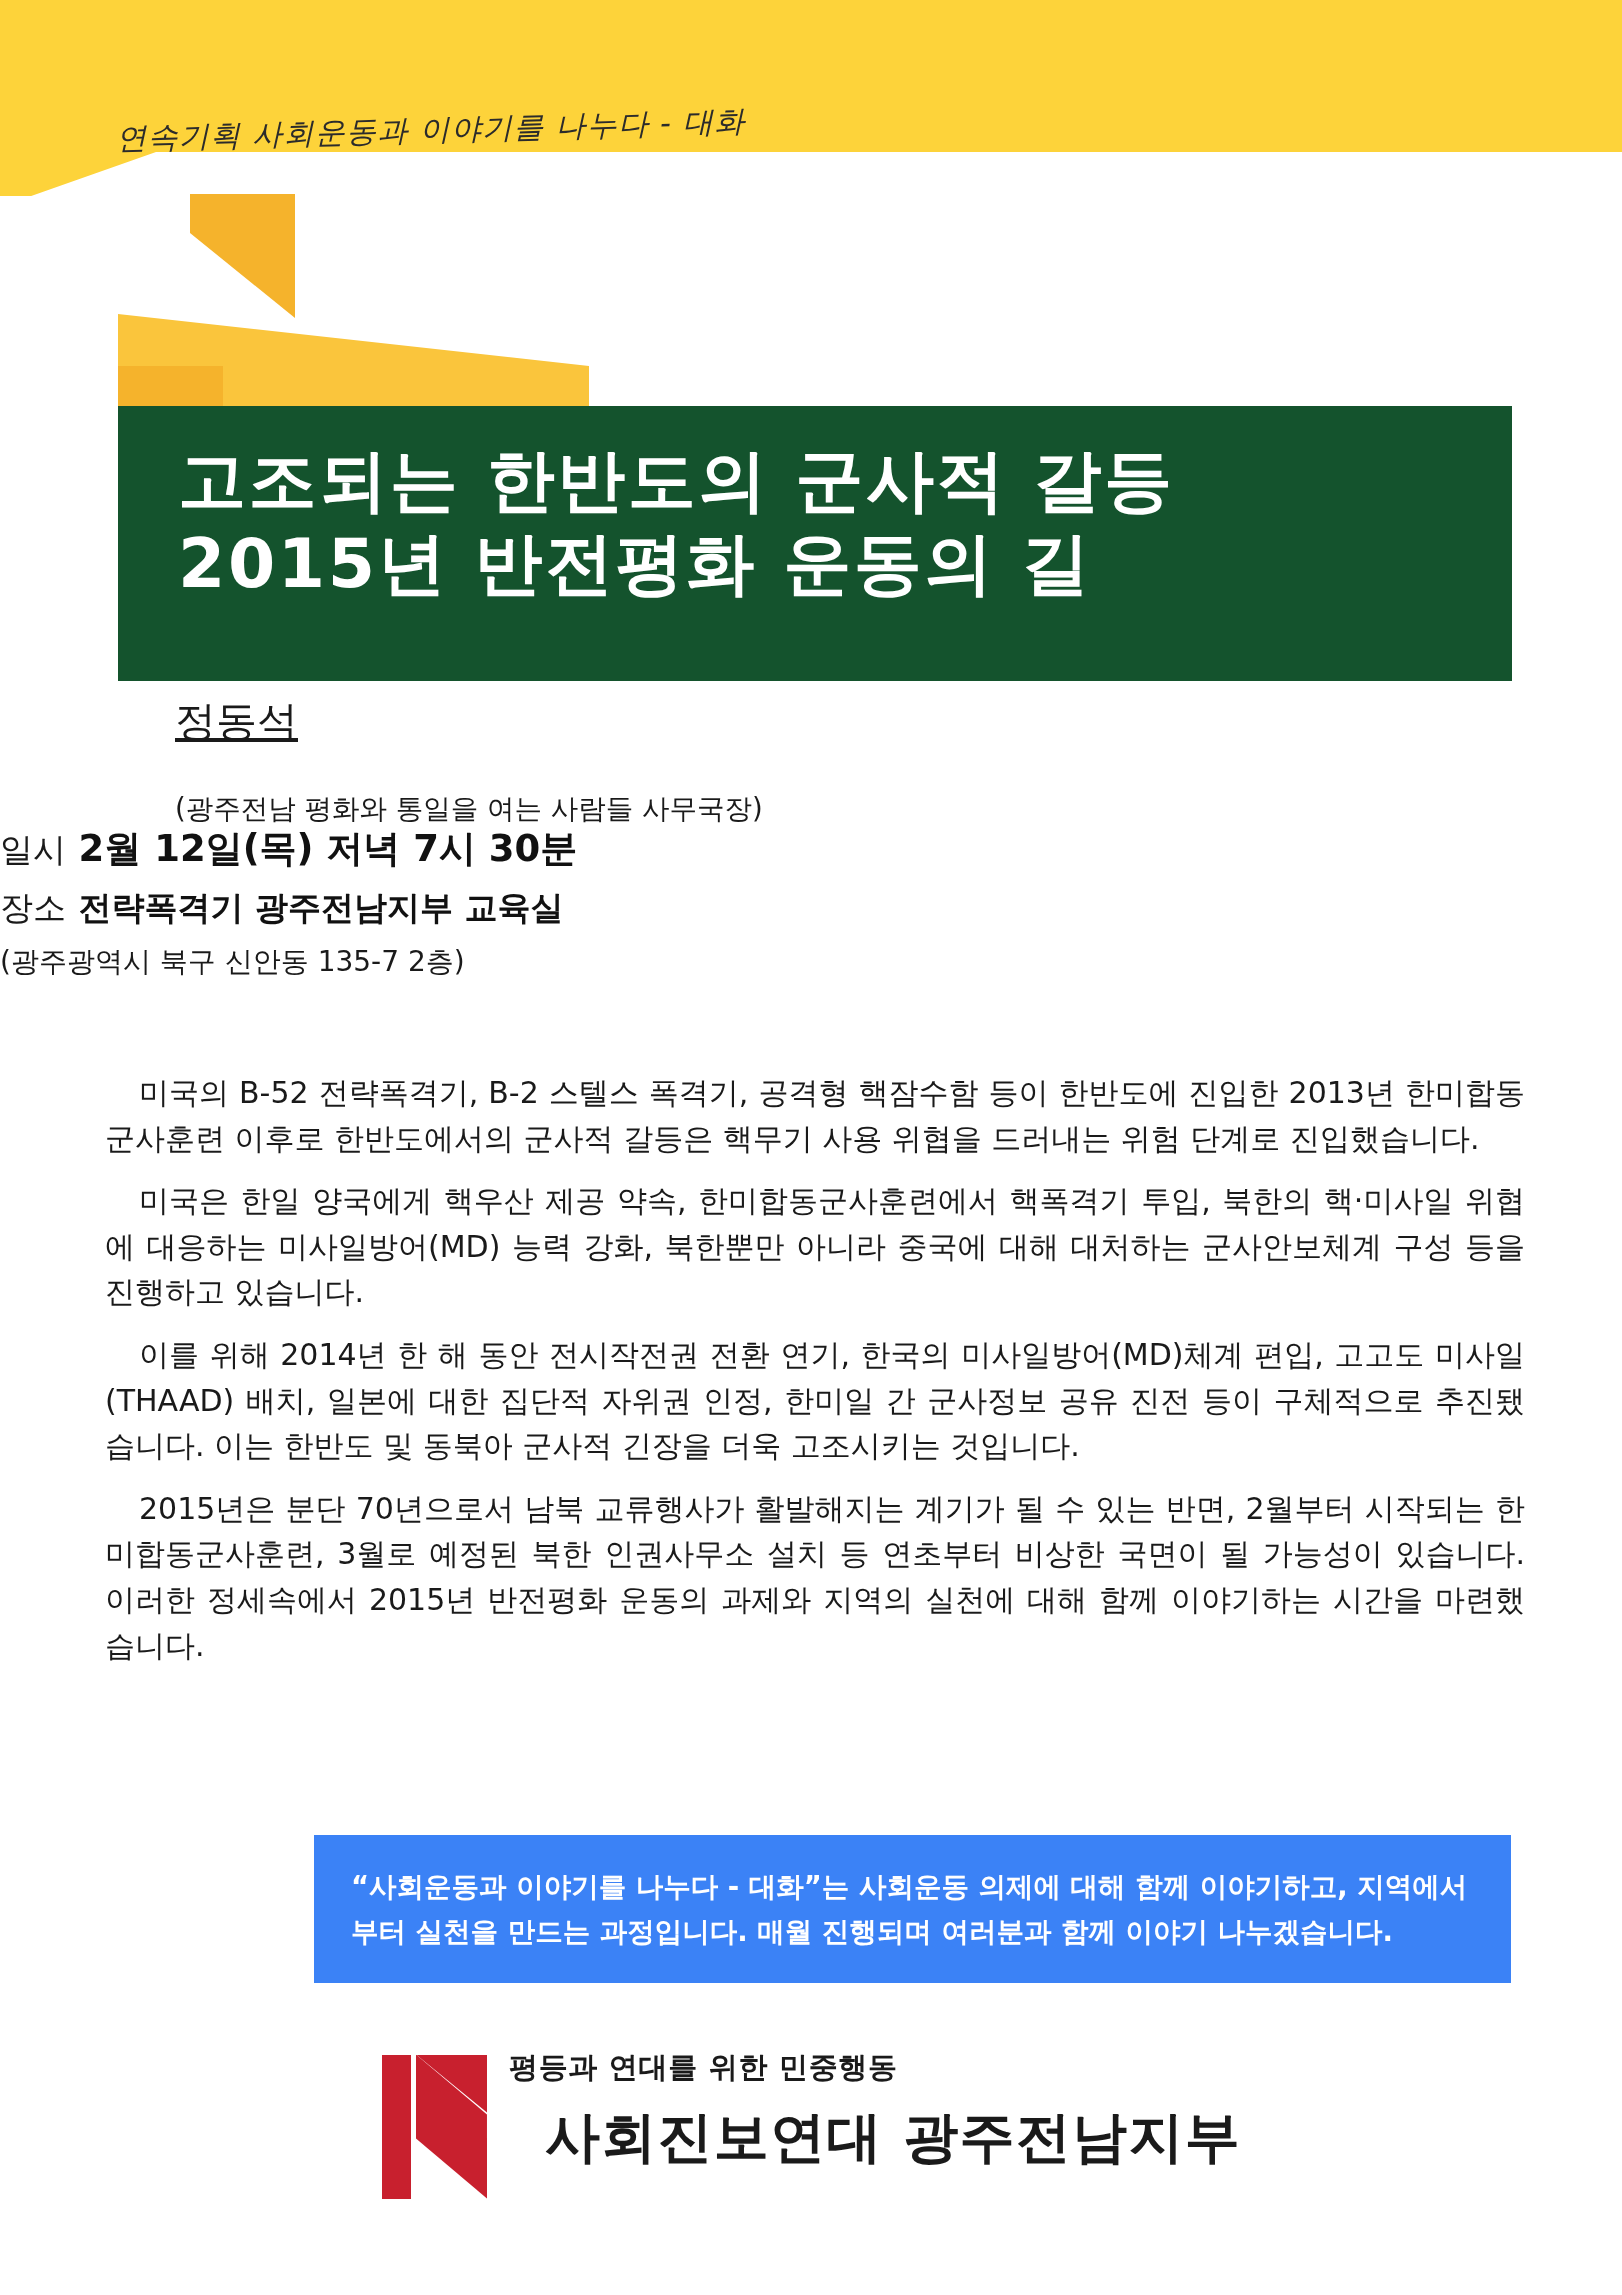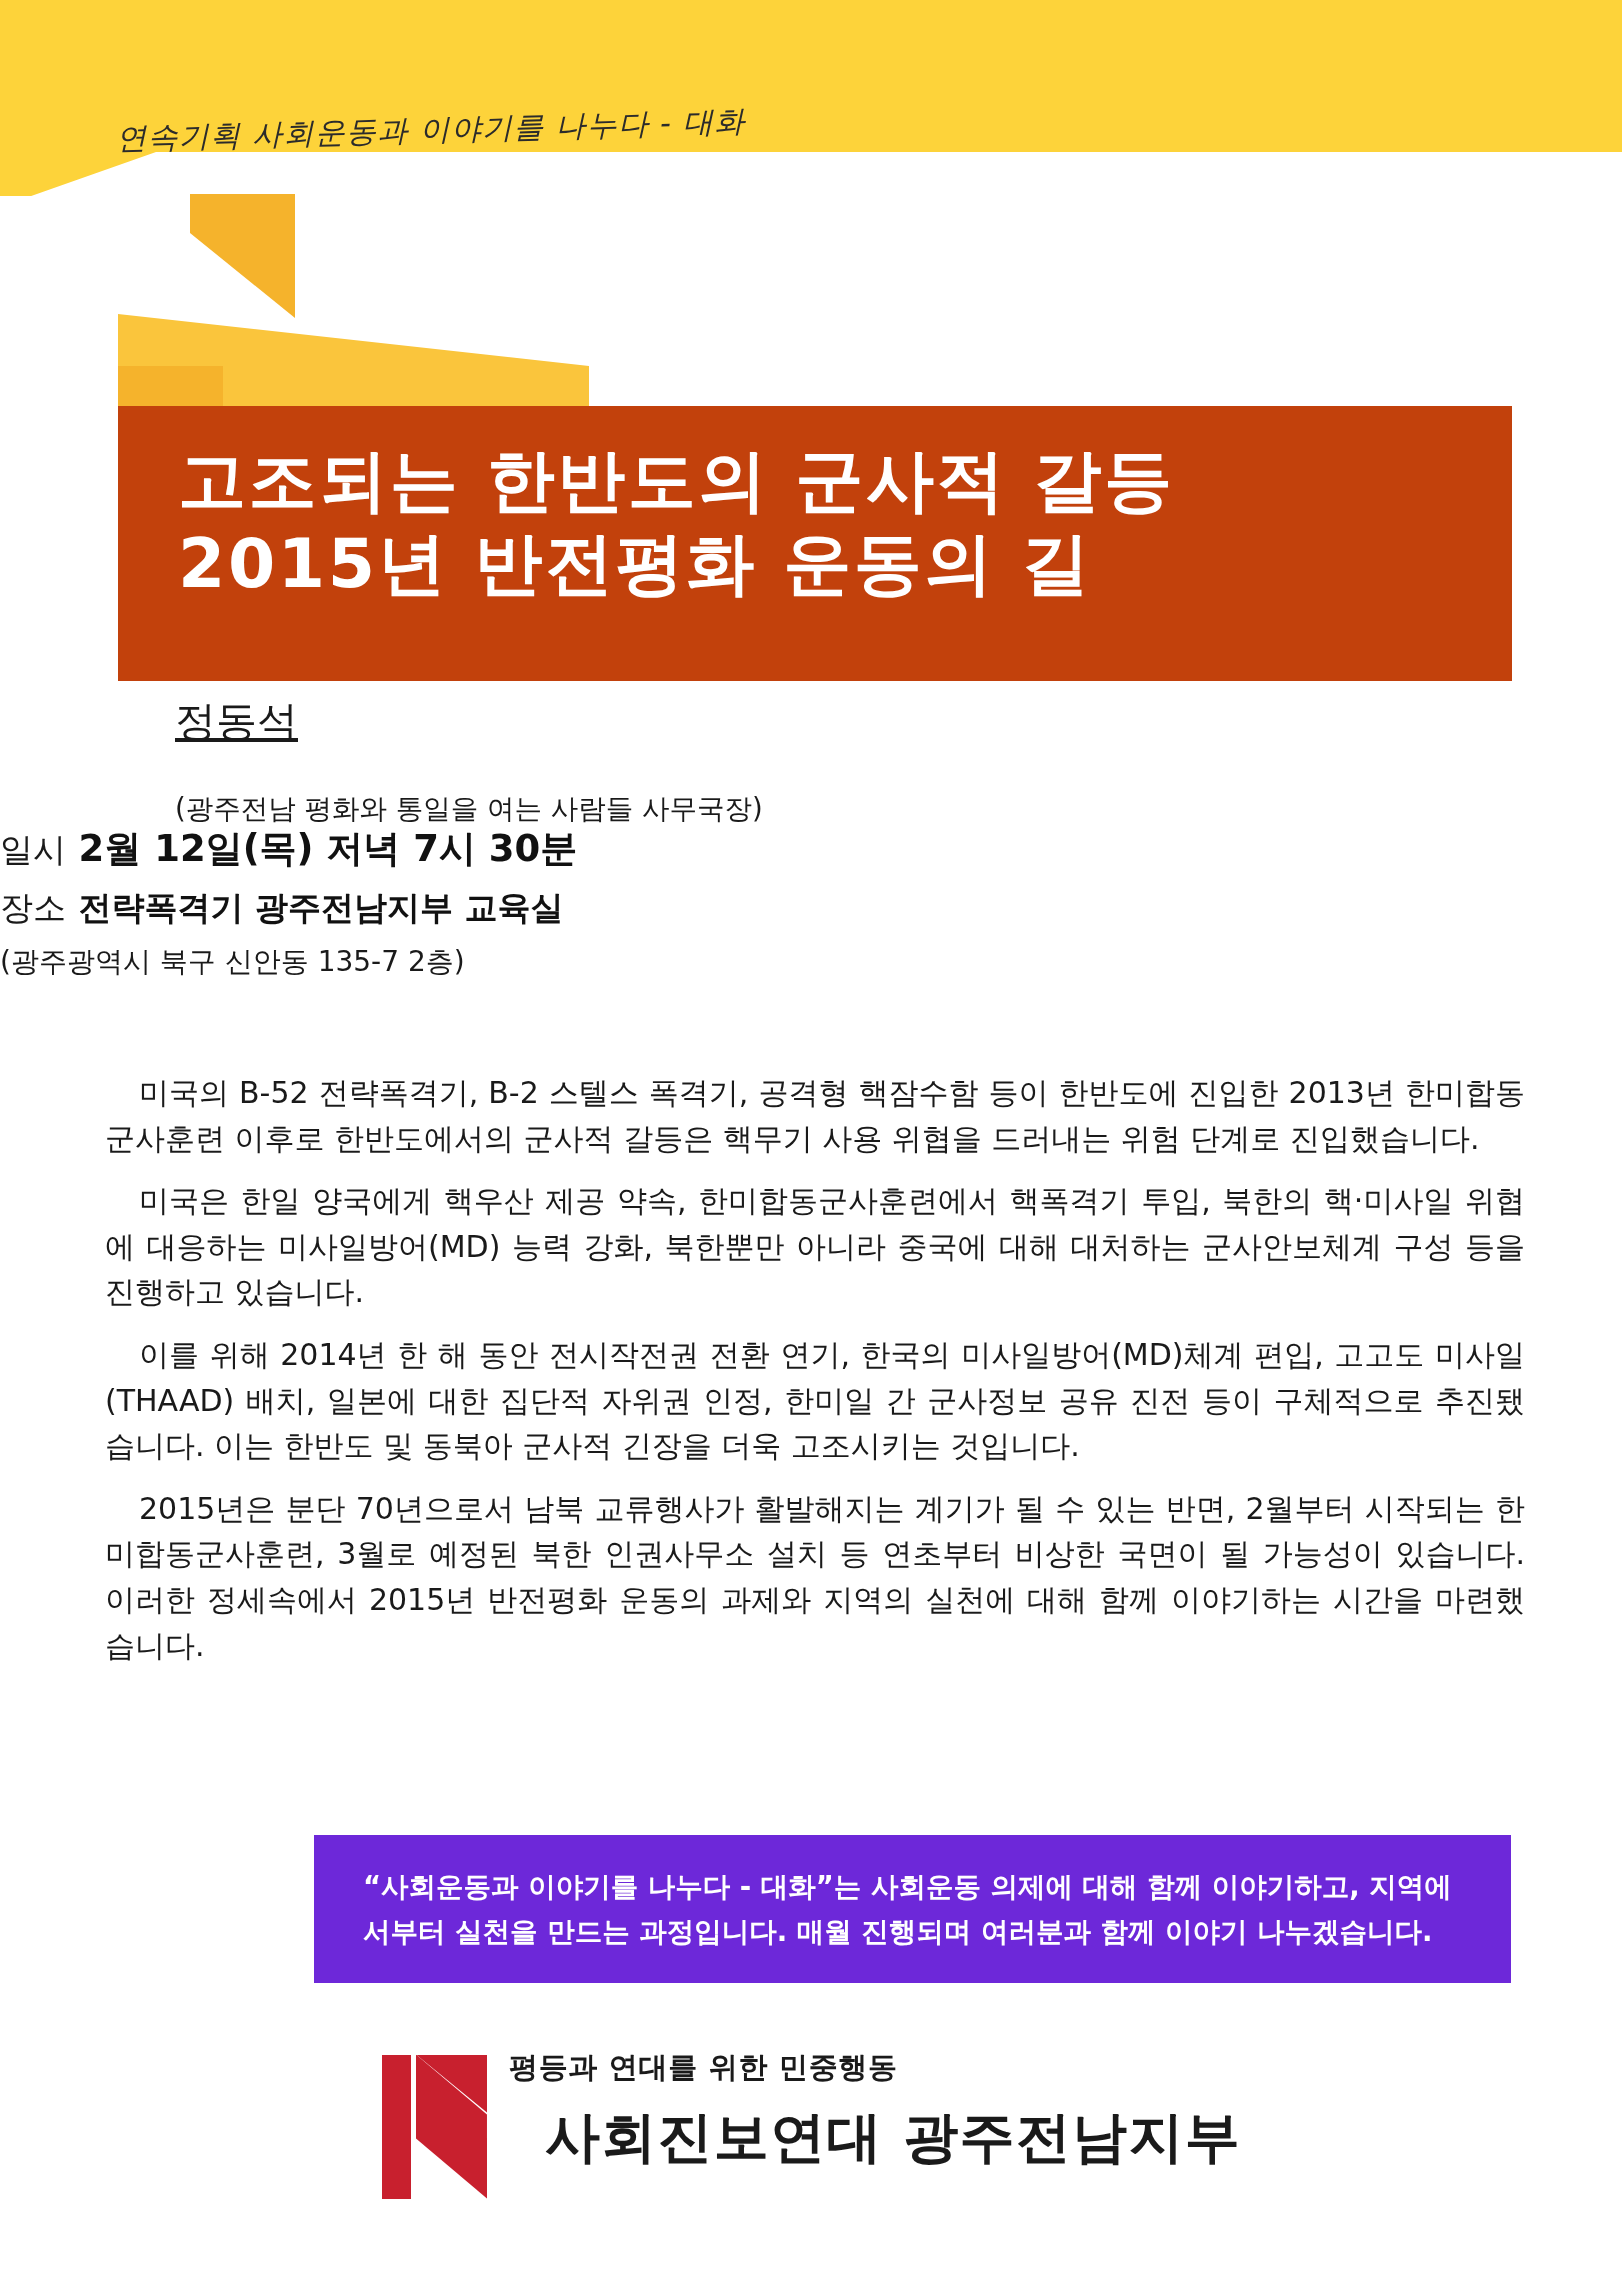--- a/index.html
+++ b/index.html
@@ -71,21 +71,21 @@
     background: #f5b32c;
   }
 
   
   .title-block {
     position: absolute;
     top: 406px;
     left: 118px;
     width: 1394px;
     height: 275px;
-    background: #c2410c;
+    background: #14532d;
   }
   .title-line {
     color: #ffffff;
     font-size: 68px;
     font-weight: bold;
     letter-spacing: 2.6px;
     line-height: 1.22;
     white-space: nowrap;
   }
   .title-inner {
@@ -159,22 +159,22 @@
     text-align: justify;
     text-indent: 34px;
   }
 
   
   .note-box {
     position: absolute;
     top: 1835px;
     left: 314px;
     width: 1197px;
-    background: #6d28d9;
-    padding: 29px 37px 30px 49px;
+    background: #3b82f6;
+    padding: 29px 37px 30px 37px;
     box-sizing: border-box;
   }
   .note-box p {
     margin: 0;
     font-size: 27.5px;
     line-height: 1.62;
     color: #ffffff;
     font-weight: bold;
     text-align: left;
   }

